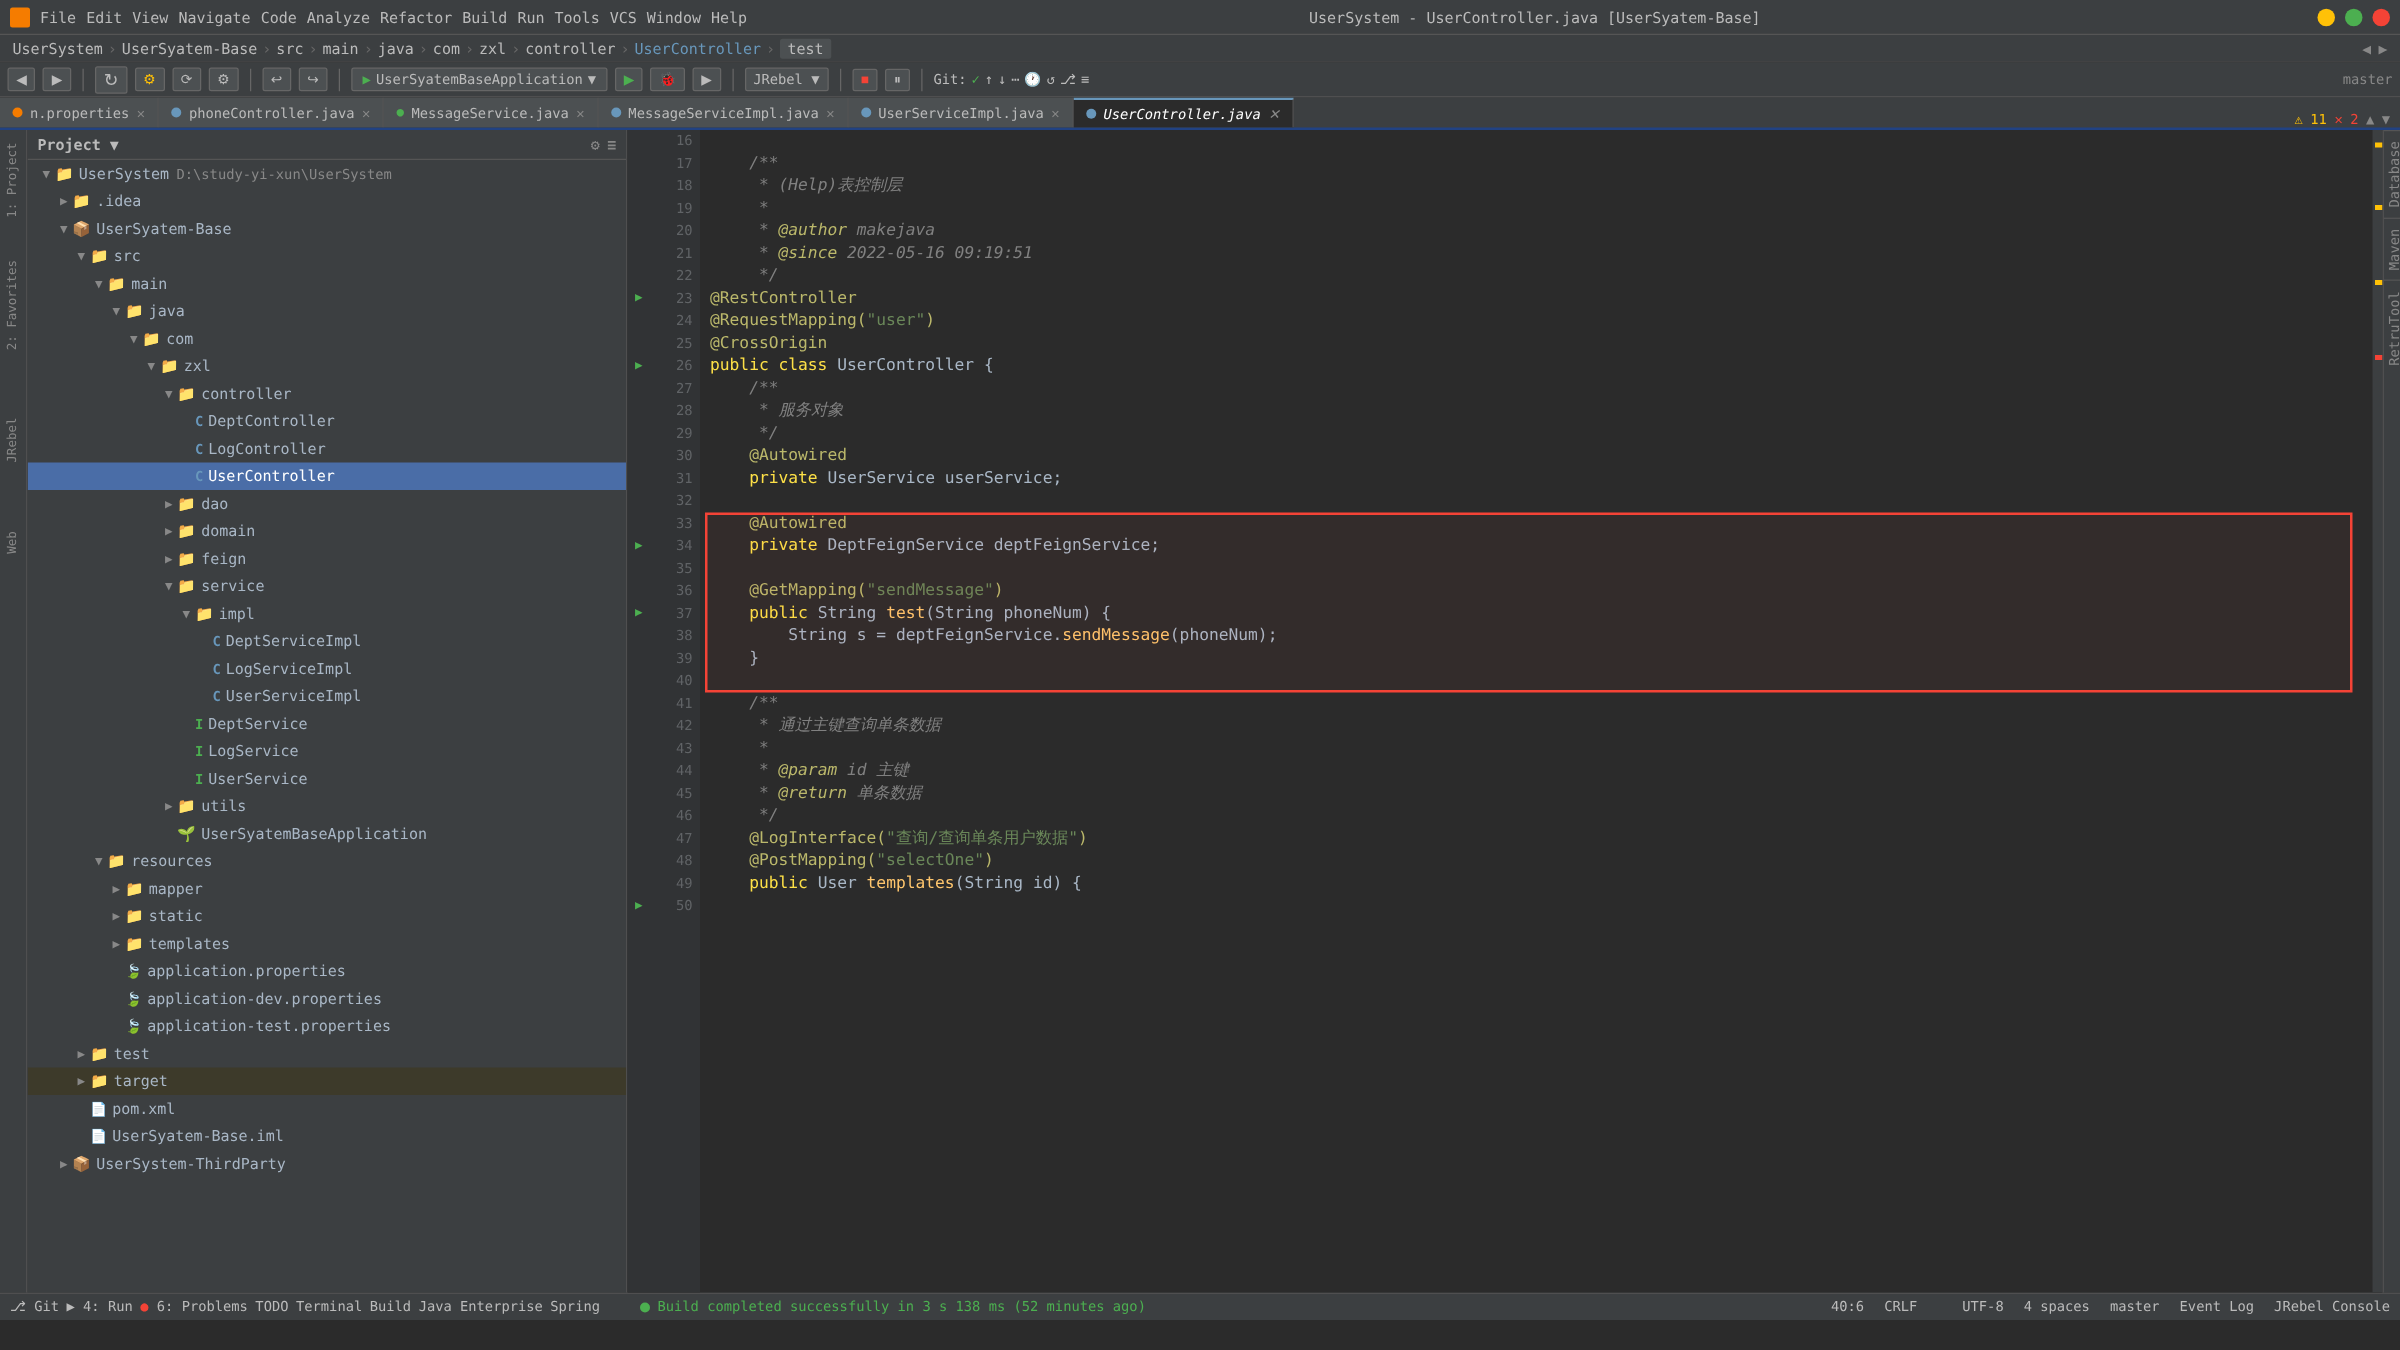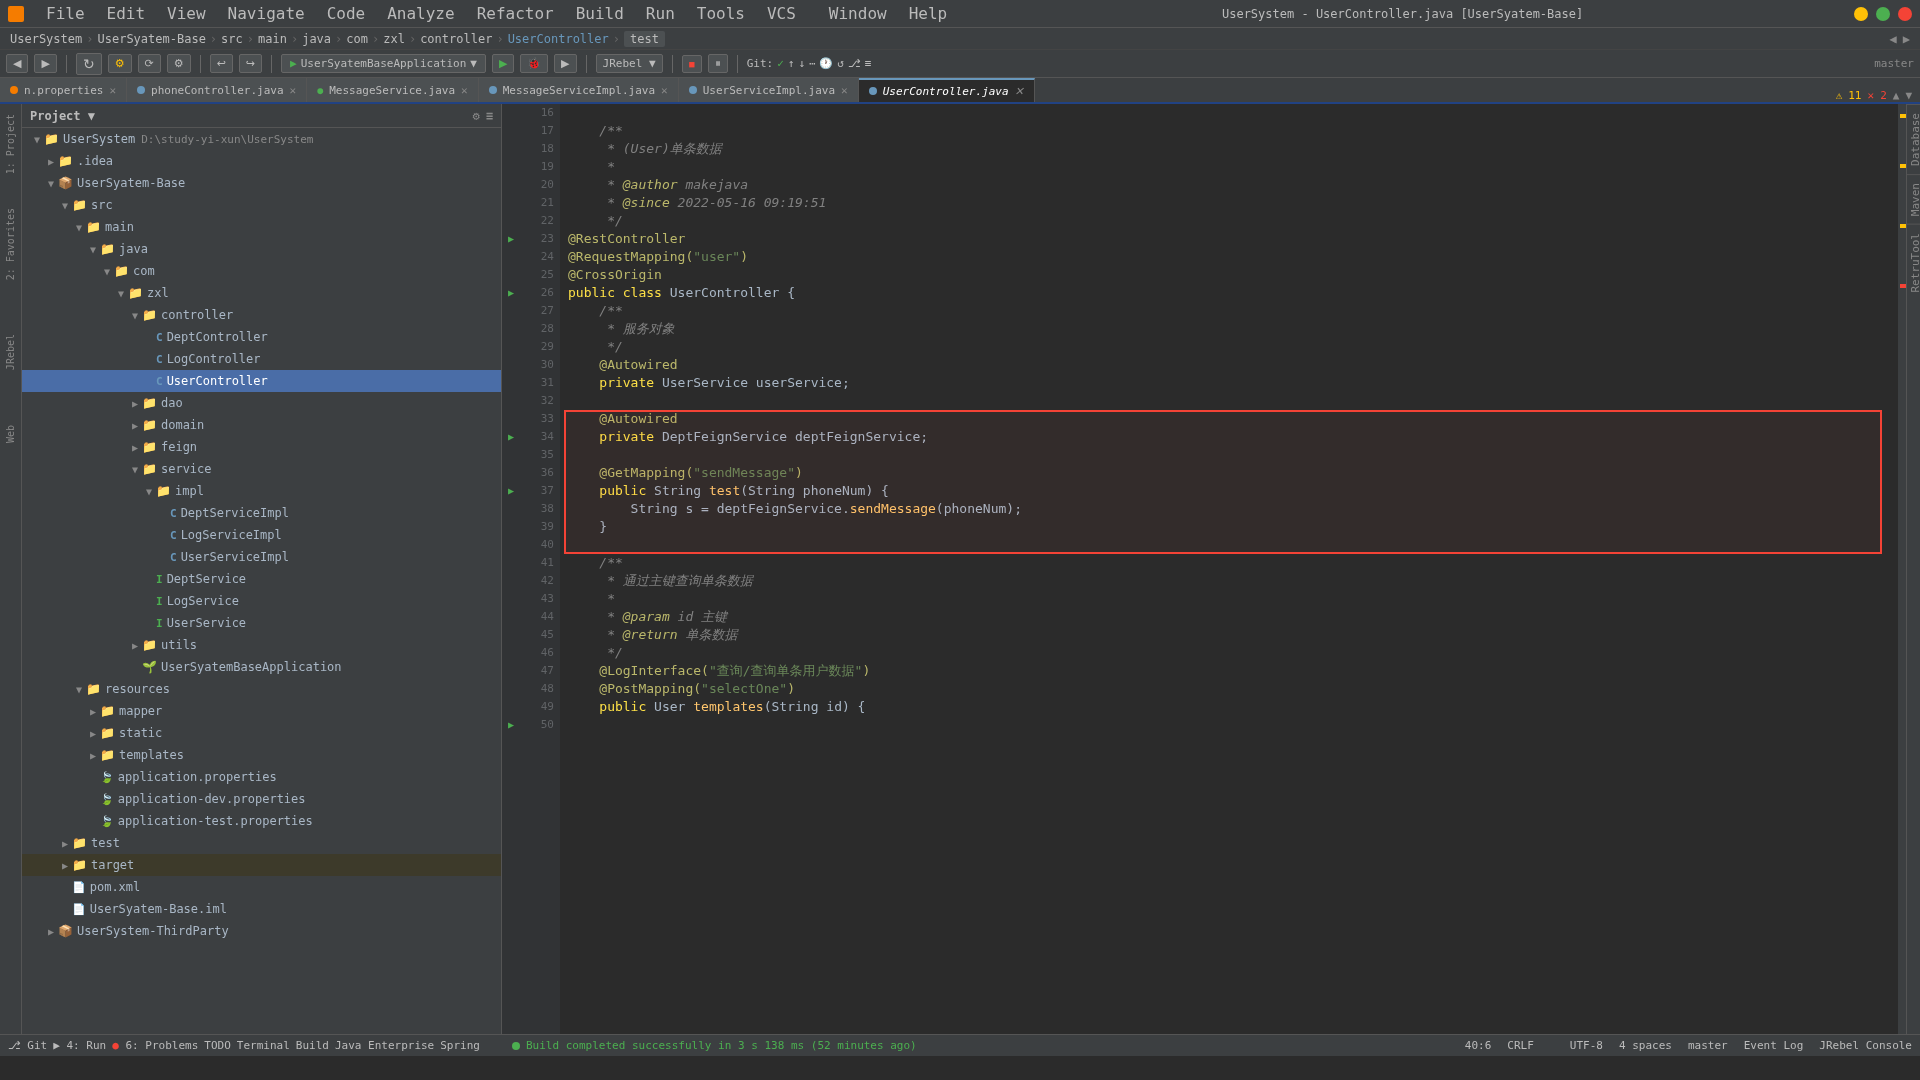--- a/index.html
+++ b/index.html
@@ -8,21 +8,21 @@
     
     #titlebar {
       height: 28px;
       background: #3c3f41;
       display: flex;
       align-items: center;
       justify-content: space-between;
       border-bottom: 1px solid #555;
       padding: 0 8px;
     }
-    #titlebar .app-menu { display: flex; gap: 14px; align-items: center; font-size: 16px; color: #bbb; }
+    #titlebar .app-menu { display: flex; gap: 0; align-items: center; font-size: 12px; color: #bbb; }
     #titlebar .app-icon { width: 16px; height: 16px; background: #f57c00; border-radius: 2px; display: inline-block; margin-right: 4px; }
     #titlebar .title { flex: 1; text-align: center; color: #bbb; font-size: 12px; }
     #titlebar .win-controls { display: flex; gap: 8px; }
     #titlebar .win-btn { width: 14px; height: 14px; border-radius: 50%; cursor: pointer; }
     #titlebar .win-btn.minimize { background: #ffc107; }
     #titlebar .win-btn.maximize { background: #4caf50; }
     #titlebar .win-btn.close { background: #f44336; }
 
     
     #breadcrumb {
@@ -316,21 +316,21 @@
     <span style="cursor:pointer;padding:2px 4px;">Edit</span>
     <span style="cursor:pointer;padding:2px 4px;">View</span>
     <span style="cursor:pointer;padding:2px 4px;">Navigate</span>
     <span style="cursor:pointer;padding:2px 4px;">Code</span>
     <span style="cursor:pointer;padding:2px 4px;">Analyze</span>
     <span style="cursor:pointer;padding:2px 4px;">Refactor</span>
     <span style="cursor:pointer;padding:2px 4px;">Build</span>
     <span style="cursor:pointer;padding:2px 4px;">Run</span>
     <span style="cursor:pointer;padding:2px 4px;">Tools</span>
     <span style="cursor:pointer;padding:2px 4px;">VCS</span>
-    <span style="cursor:pointer;padding:2px 4px;margin-left:11px;">Window</span>
+    <span style="cursor:pointer;padding:2px 4px;">Window</span>
     <span style="cursor:pointer;padding:2px 4px;">Help</span>
   </div>
   <div class="title">UserSystem - UserController.java [UserSyatem-Base]</div>
   <div class="win-controls">
     <span class="win-btn minimize"></span>
     <span class="win-btn maximize"></span>
     <span class="win-btn close"></span>
   </div>
 </div>
 
@@ -815,21 +815,21 @@
         <div class="line-num">49</div>
         <div class="line-num">50</div>
       </div>
 
       <div id="code-content" style="position:relative;">
 
         <div id="red-box" style="top: 306px; left: 4px; width: auto; height: 144px; right: 16px;"></div>
 
         <div class="code-line"><span class="plain"> </span></div>
         <div class="code-line"><span class="plain">    </span><span class="cm">/**</span></div>
-        <div class="code-line"><span class="plain">     </span><span class="cm">* (User)单条数据</span></div>
+        <div class="code-line"><span class="plain">     </span><span class="cm">* (Help)表控制层</span></div>
         <div class="code-line"><span class="plain">     </span><span class="cm">*</span></div>
         <div class="code-line"><span class="plain">     </span><span class="cm">* </span><span class="cm" style="font-style:italic;color:#bbb86b;">@author</span><span class="cm"> makejava</span></div>
         <div class="code-line"><span class="plain">     </span><span class="cm">* </span><span class="cm" style="font-style:italic;color:#bbb86b;">@since</span><span class="cm"> 2022-05-16 09:19:51</span></div>
         <div class="code-line"><span class="plain">     </span><span class="cm">*/</span></div>
         <div class="code-line"><span class="ann">@RestController</span></div>
         <div class="code-line"><span class="ann">@RequestMapping(</span><span class="str">"user"</span><span class="ann">)</span></div>
         <div class="code-line"><span class="ann">@CrossOrigin</span></div>
         <div class="code-line"><span class="kw">public class </span><span class="plain">UserController {</span></div>
         <div class="code-line"><span class="plain">    </span><span class="cm">/**</span></div>
         <div class="code-line"><span class="plain">     </span><span class="cm">* 服务对象</span></div>

